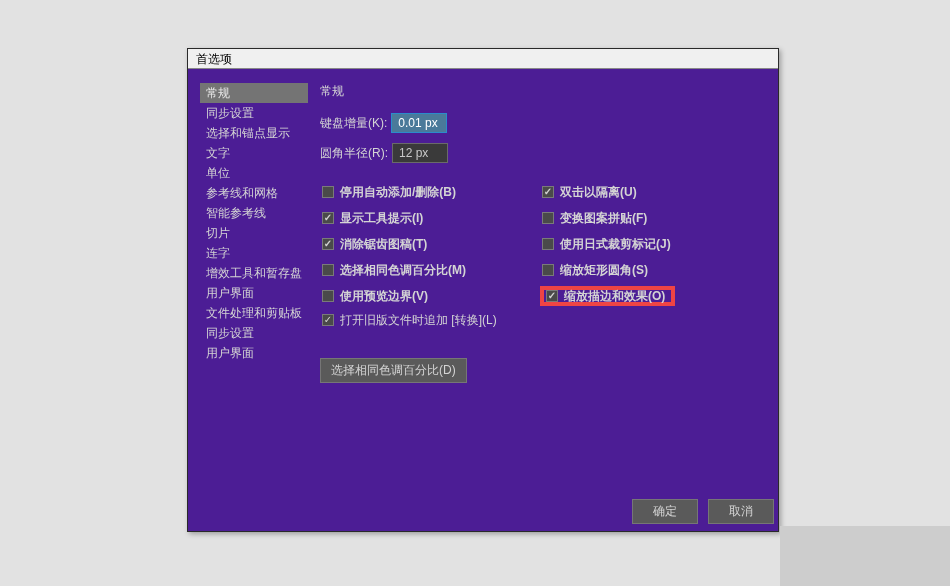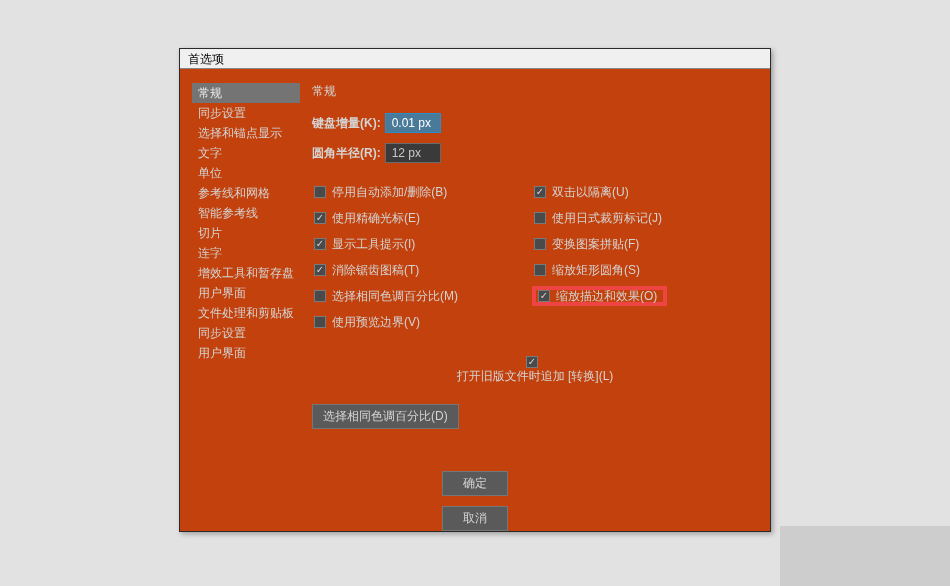--- a/index.html
+++ b/index.html
@@ -6,25 +6,25 @@
     body {
       background: #e2e2e2;
       font-family: "Microsoft YaHei", "SimSun", sans-serif;
       width: 950px;
       height: 586px;
       position: relative;
       font-size: 12px;
     }
     .dialog {
       position: absolute;
-      left: 179px;
+      left: 187px;
       top: 48px;
       width: 592px;
       height: 484px;
-      background: #c2410c;
+      background: #4c1d95;
       border: 1px solid #2a2a2a;
       box-shadow: 2px 2px 5px rgba(0,0,0,0.3);
     }
     .titlebar {
       height: 20px;
       background: #f0f0f0;
       border-bottom: 1px solid #888;
       padding: 2px 8px;
       color: #000;
       font-size: 12px;
@@ -62,40 +62,40 @@
     .field-row {
       display: flex;
       align-items: center;
       margin-bottom: 8px;
       height: 22px;
     }
     .field-label {
       color: #d4d4d4;
       font-size: 12px;
       margin-right: 4px;
-      font-weight: bold;
     }
     .field-input {
       height: 20px;
       background: #3a3a3a;
       border: 1px solid #6a6a6a;
       color: #c8c8c8;
       padding: 8px 6px;
       font-size: 12px;
       width: 56px;
       text-align: left;
     }
     .field-input.highlighted {
       background: #4a7a9a;
       color: #fff;
       border: 1px solid #2b8ccc;
     }
     .checkboxes {
       display: flex;
       margin-top: 18px;
+      font-weight: bold;
     }
     .cb-col {
       display: flex;
       flex-direction: column;
       gap: 6px;
     }
     .cb-col.left { width: 220px; }
     .cb-col.right { }
     .cb-row {
       display: flex;
@@ -122,22 +122,21 @@
     }
     .cb-label {
       color: #d4d4d4;
       font-size: 12px;
     }
     .highlighted-cb {
       border: 4px solid #ef4444;
       padding: 2px 6px 2px 2px;
     }
     .last-cb-row {
-      margin-top: 24px;
-      flex-direction: column;
+      margin-top: 4px;
     }
     .reset-btn {
       margin-top: 28px;
       display: inline-block;
       background: #5a5a5a;
       border: 1px solid #767676;
       color: #d4d4d4;
       font-size: 12px;
       padding: 3px 10px;
       cursor: default;
@@ -146,21 +145,20 @@
       position: absolute;
       bottom: 0;
       right: 0;
       height: 40px;
       display: flex;
       align-items: center;
       justify-content: flex-end;
       padding: 0 4px;
       gap: 10px;
       width: 100%;
-      flex-direction: column;
     }
     .footer-btn {
       background: #5a5a5a;
       border: 1px solid #767676;
       color: #d4d4d4;
       font-size: 12px;
       padding: 3px 0;
       width: 66px;
       text-align: center;
       cursor: default;
@@ -213,24 +211,20 @@
       </div>
 
       <div class="checkboxes">
         <div class="cb-col left" id="cb-left">
             <div class="cb-row">
               <span class="cb-box"></span>
               <span class="cb-label">停用自动添加/删除(B)</span>
             </div>
             <div class="cb-row">
               <span class="cb-box checked"></span>
-              <span class="cb-label">使用精确光标(E)</span>
-            </div>
-            <div class="cb-row">
-              <span class="cb-box checked"></span>
               <span class="cb-label">显示工具提示(I)</span>
             </div>
             <div class="cb-row">
               <span class="cb-box checked"></span>
               <span class="cb-label">消除锯齿图稿(T)</span>
             </div>
             <div class="cb-row">
               <span class="cb-box"></span>
               <span class="cb-label">选择相同色调百分比(M)</span>
             </div>
@@ -239,25 +233,25 @@
               <span class="cb-label">使用预览边界(V)</span>
             </div>
           </div>
         <div class="cb-col right" id="cb-right">
             <div class="cb-row">
               <span class="cb-box checked"></span>
               <span class="cb-label">双击以隔离(U)</span>
             </div>
             <div class="cb-row">
               <span class="cb-box"></span>
+              <span class="cb-label">变换图案拼贴(F)</span>
+            </div>
+            <div class="cb-row">
+              <span class="cb-box"></span>
               <span class="cb-label">使用日式裁剪标记(J)</span>
-            </div>
-            <div class="cb-row">
-              <span class="cb-box"></span>
-              <span class="cb-label">变换图案拼贴(F)</span>
             </div>
             <div class="cb-row">
               <span class="cb-box"></span>
               <span class="cb-label">缩放矩形圆角(S)</span>
             </div>
             <div class="cb-row highlighted-cb">
               <span class="cb-box checked"></span>
               <span class="cb-label">缩放描边和效果(O)</span>
             </div>
           </div>

